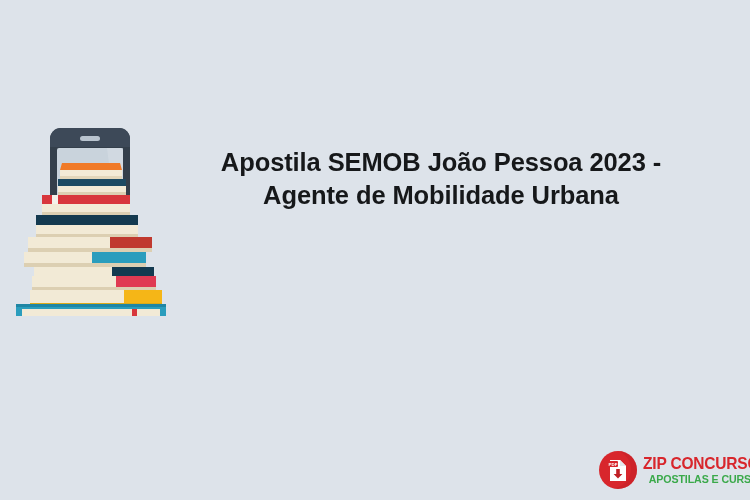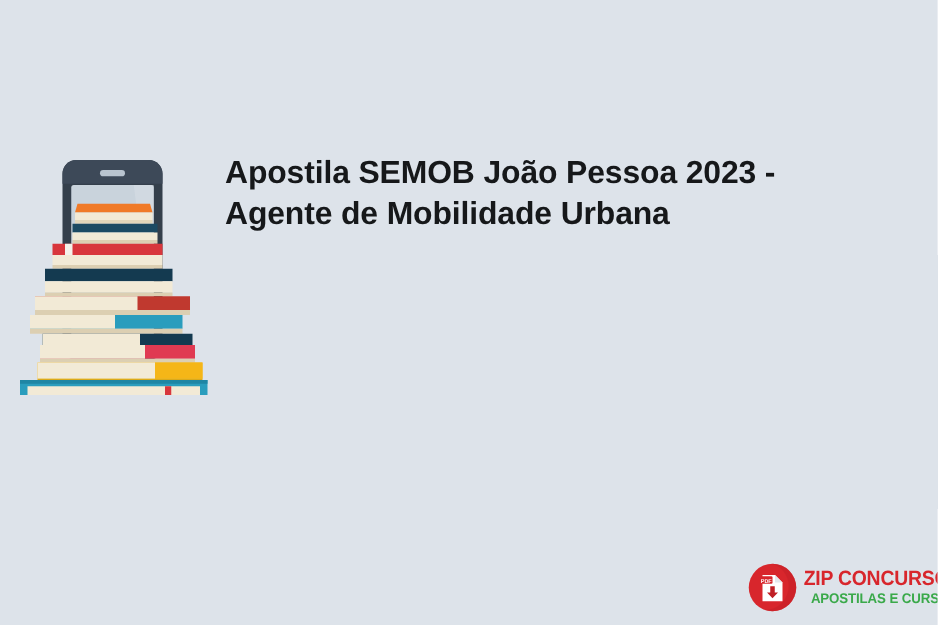--- a/index.html
+++ b/index.html
@@ -30,22 +30,23 @@
   #illustration svg {
     display: block;
     width: 158px;
     height: 190px;
   }
 
   
   #title-block {
     position: absolute;
     left: 180px;
-    top: 122px;
+    top: 146px;
     width: 522px;
+    text-align: center;
   }
   #product-title {
     margin: 0;
     font-family: "Liberation Sans", sans-serif;
     font-weight: 700;
     font-size: 25.5px;
     line-height: 33px;
     color: #16181a;
     letter-spacing: -0.1px;
   }

